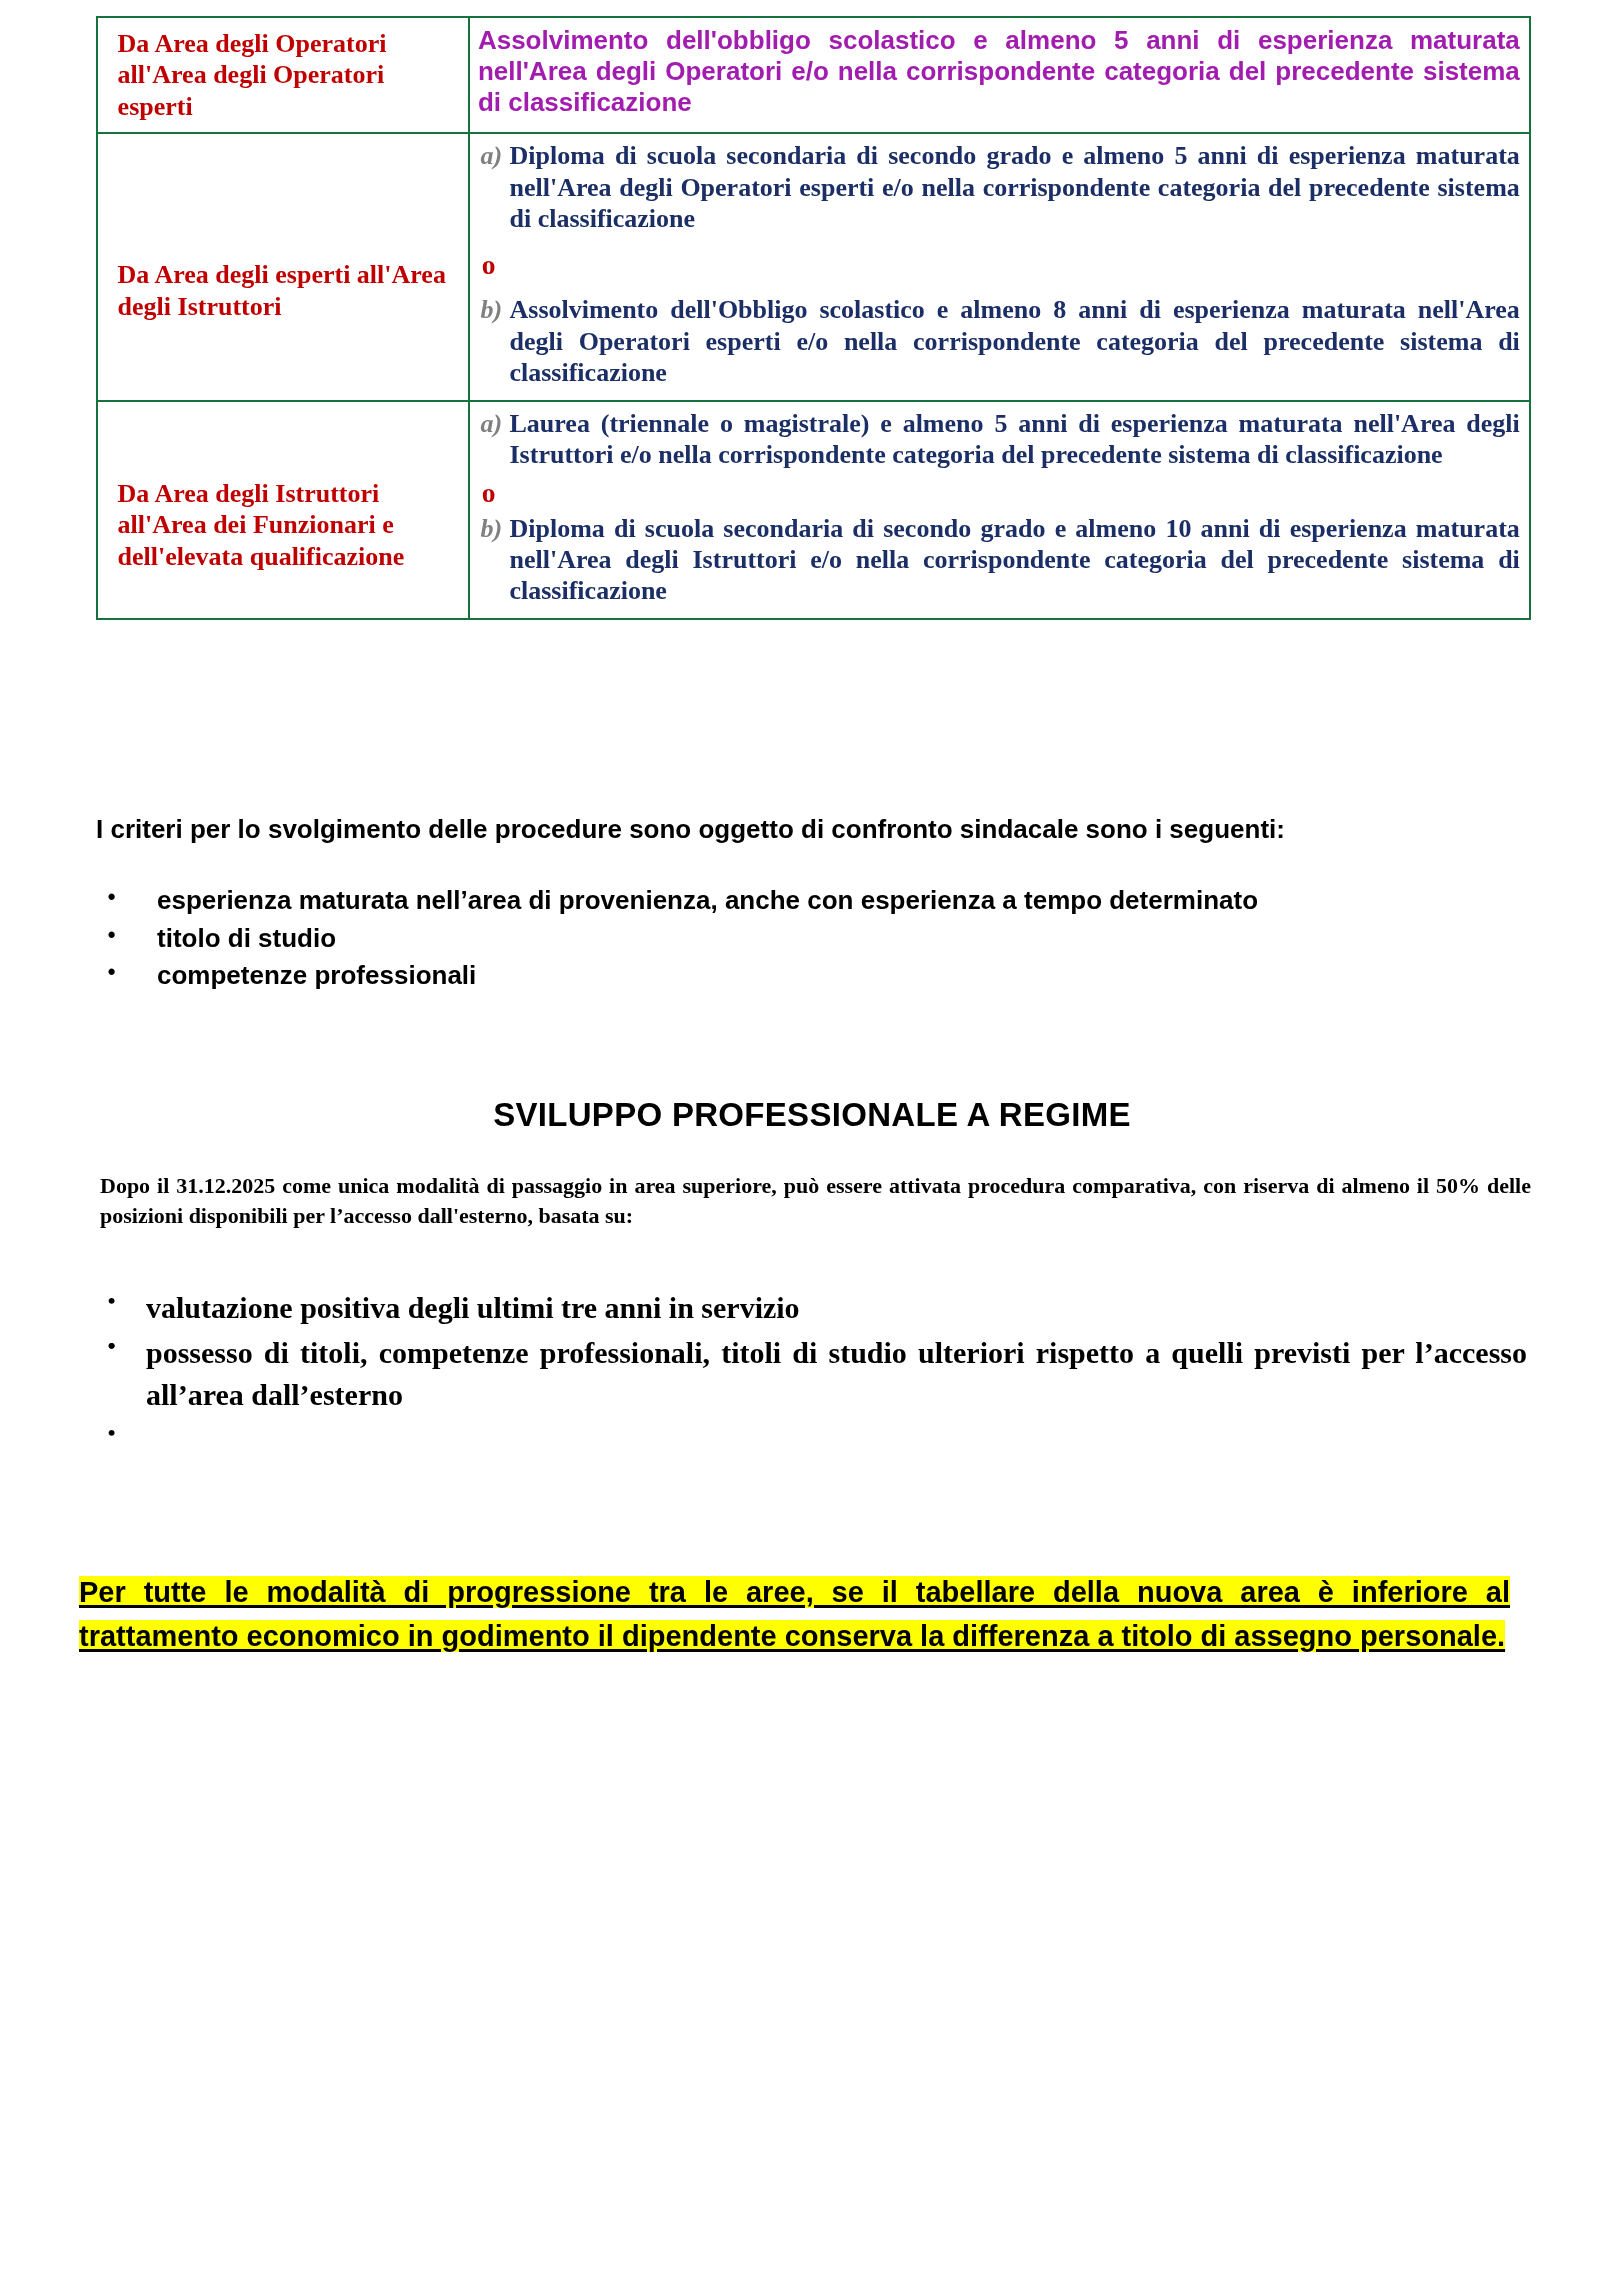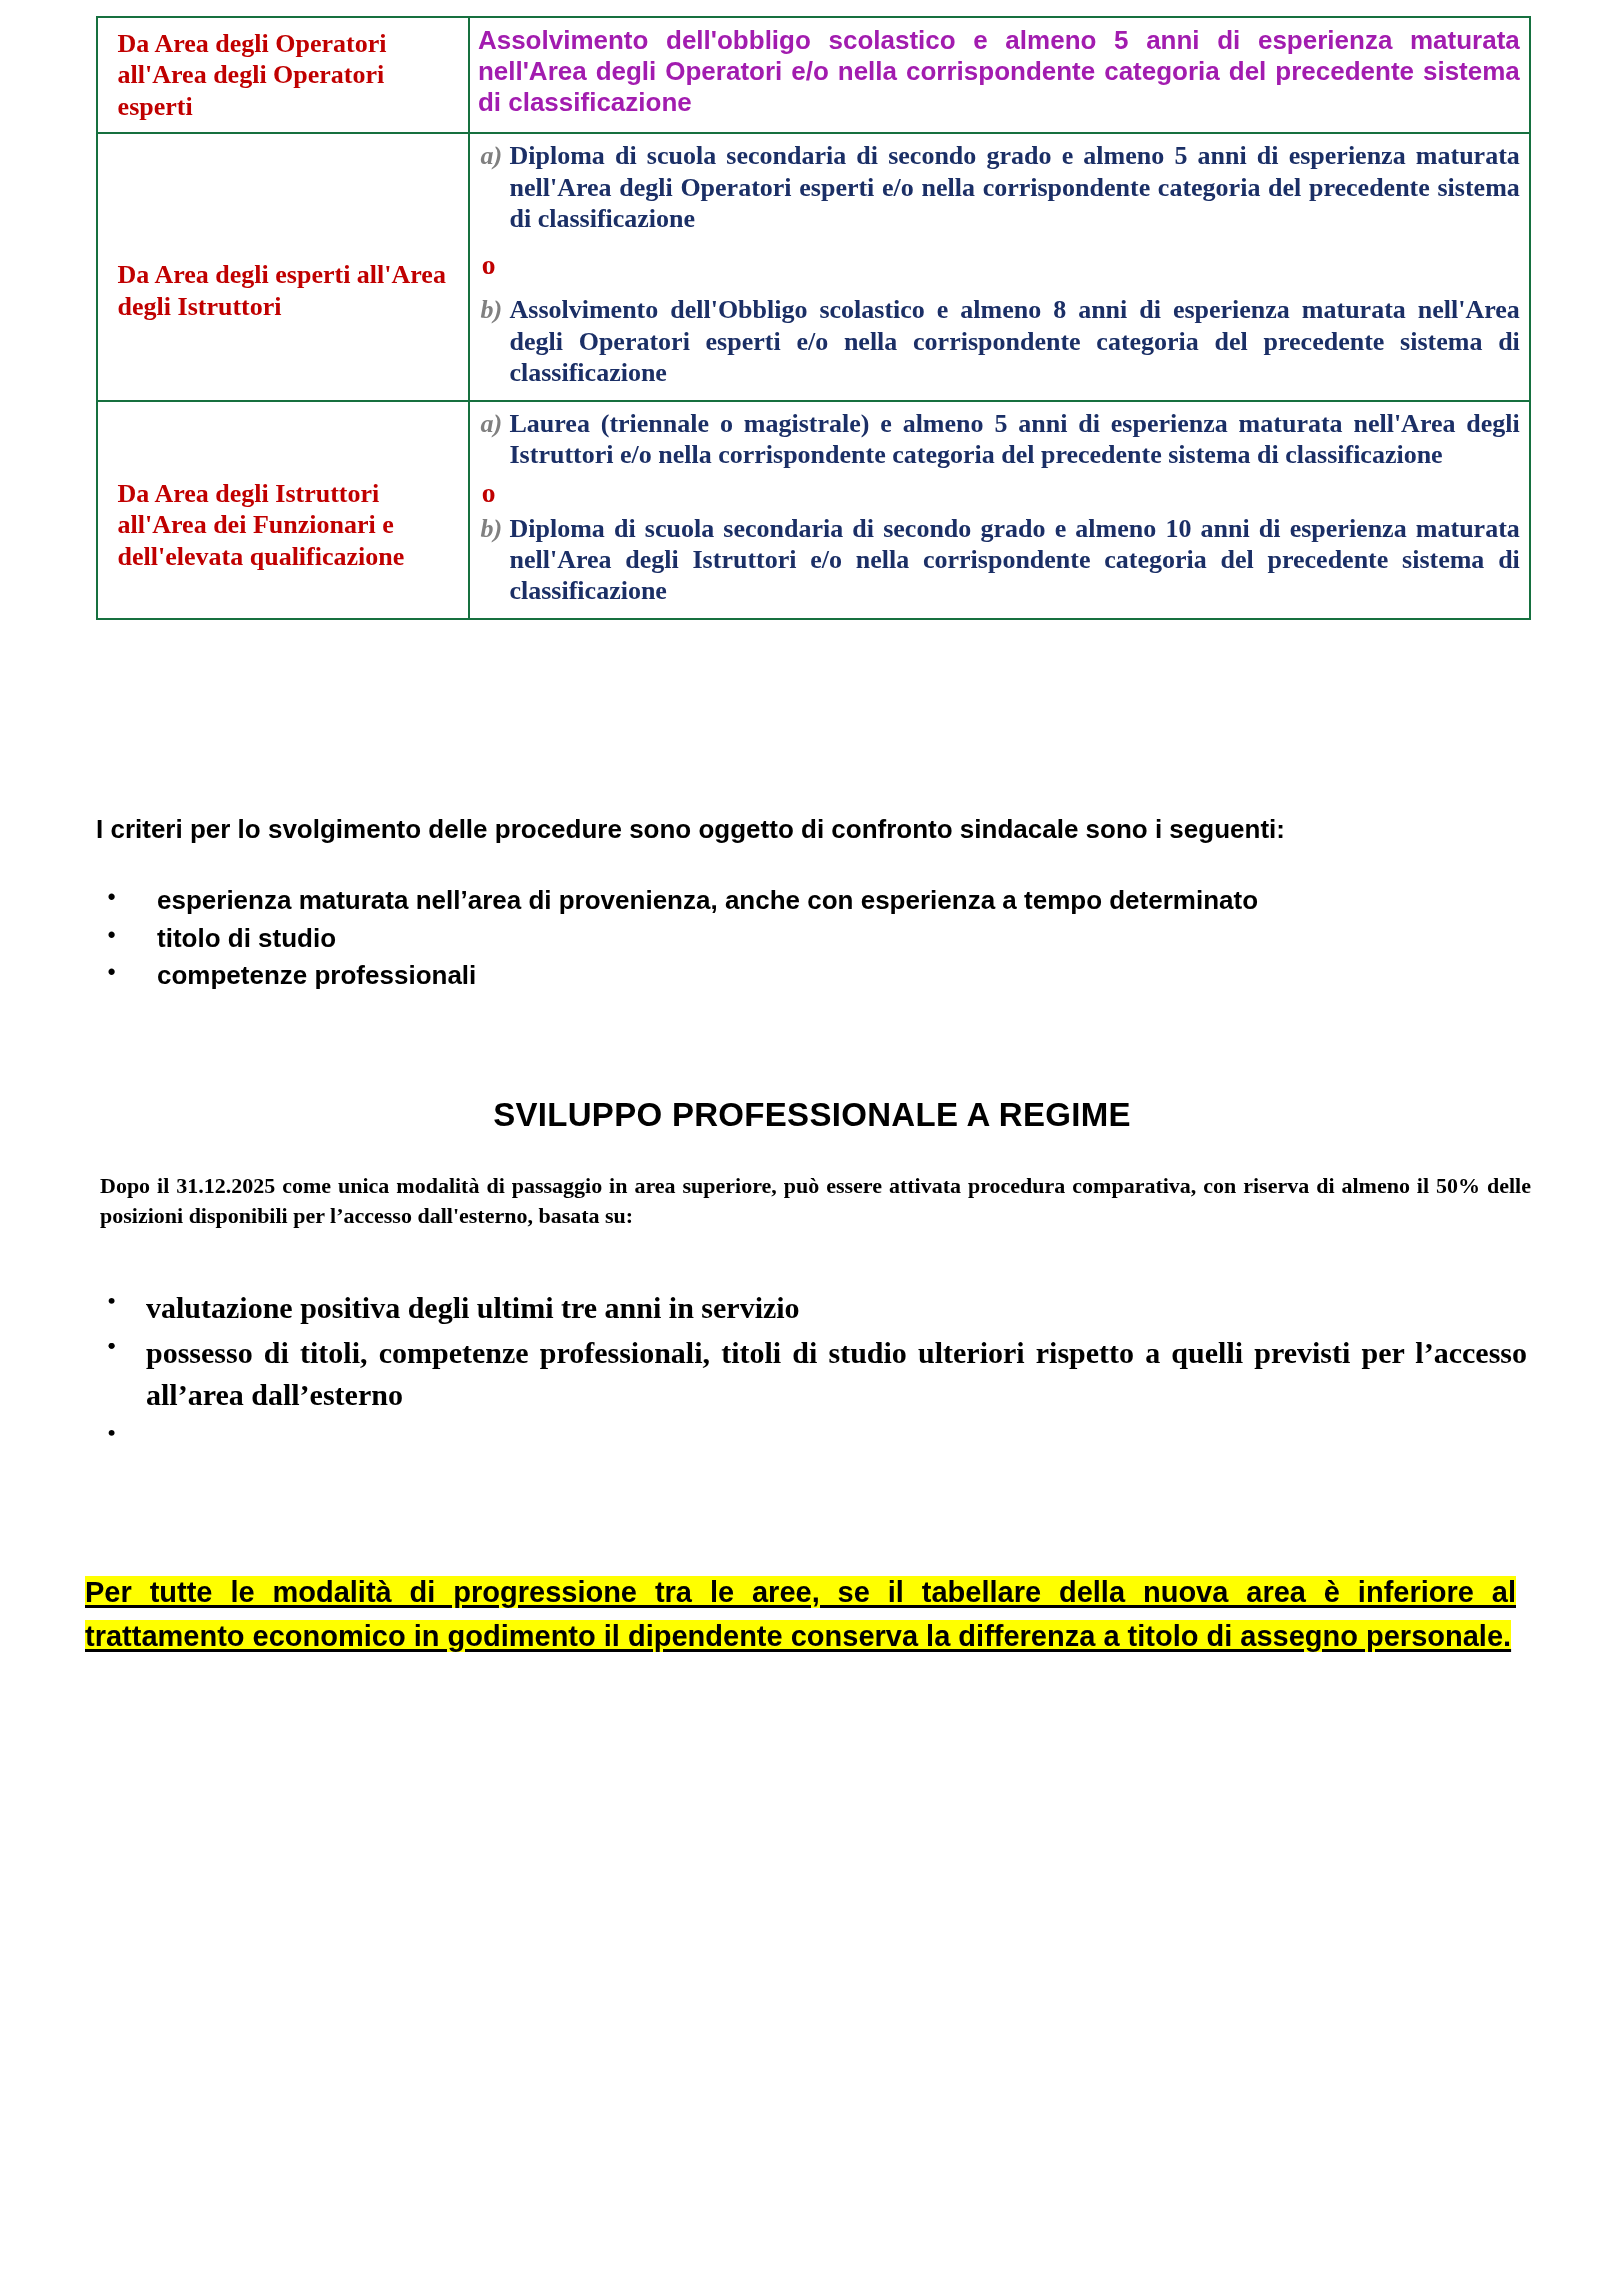--- a/index.html
+++ b/index.html
@@ -186,21 +186,21 @@
   .regime-list li .bullet {
     position: absolute;
     left: 11.8px;
     top: -1.3px;
     font-size: 22px;
   }
 
   
   .highlight-block {
     position: absolute;
-    left: 85px;
+    left: 79px;
     top: 1570px;
     width: 1431px;
     font-family: "Liberation Sans", sans-serif;
     font-weight: bold;
     font-size: 29px;
     line-height: 1.52;
     color: #000;
     text-align: justify;
   }
   .highlight-block .hl {

